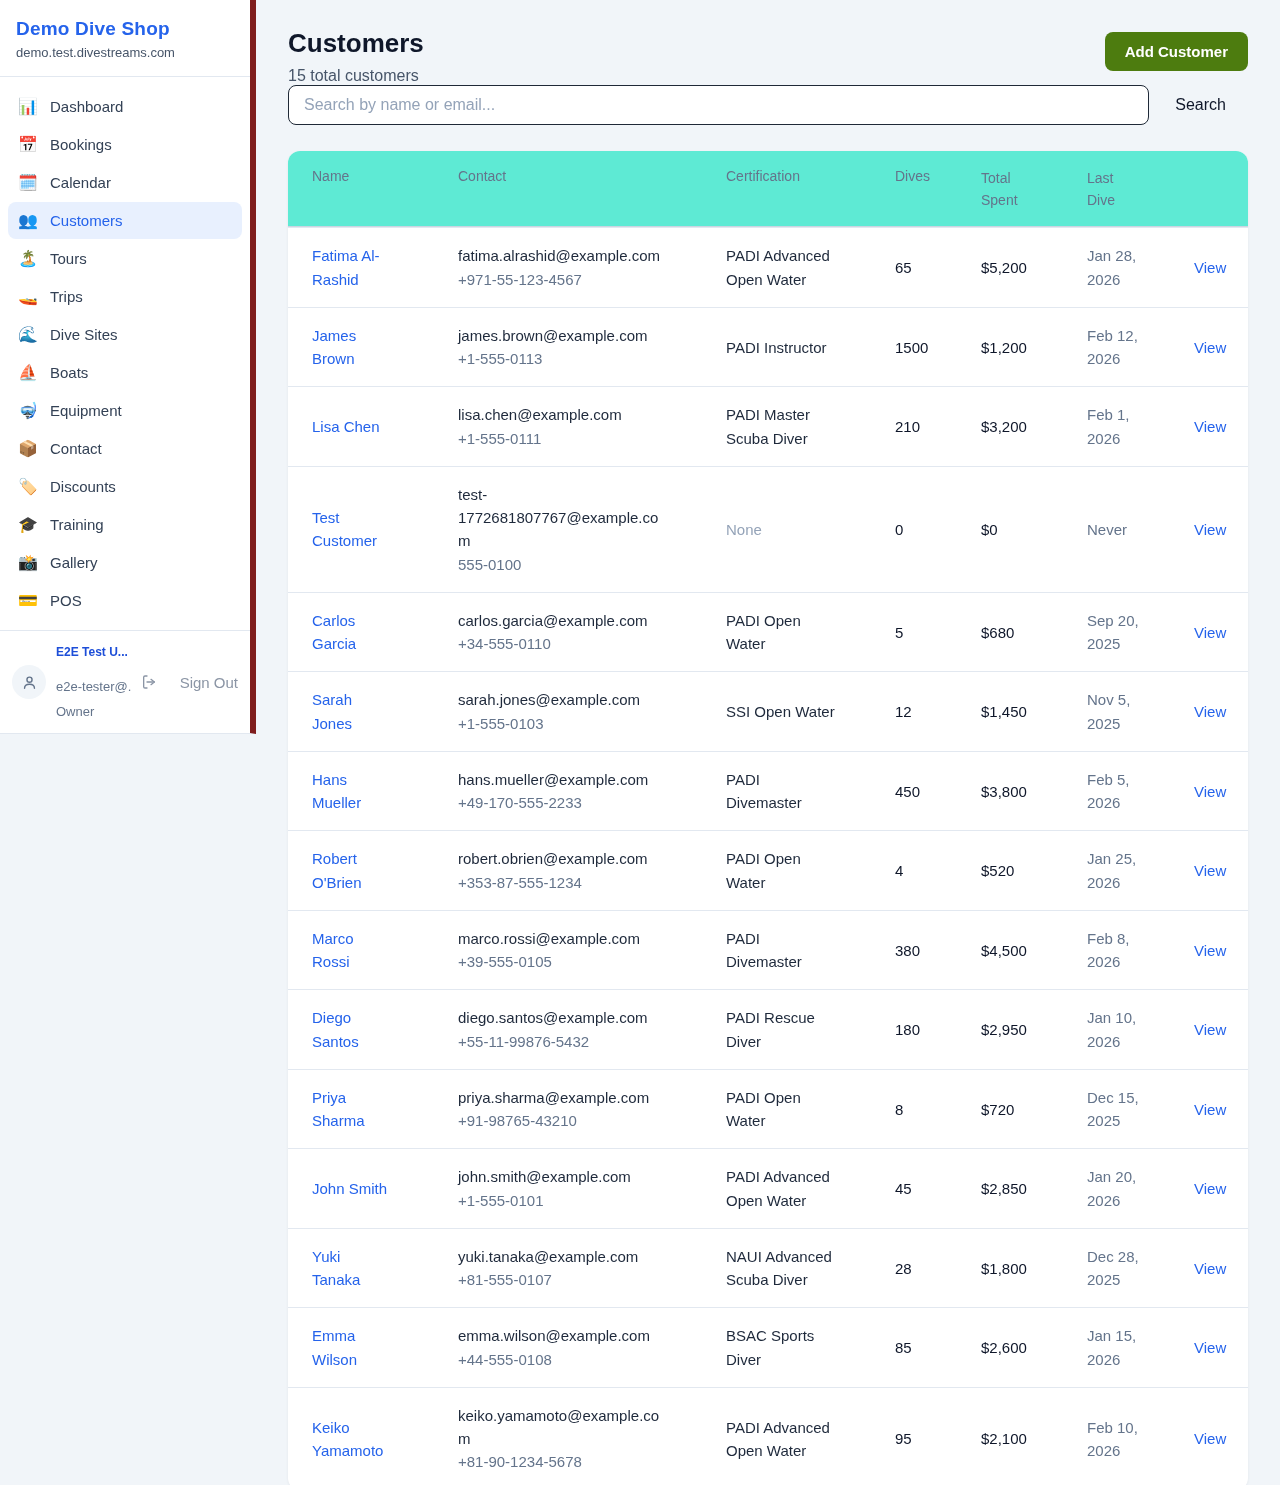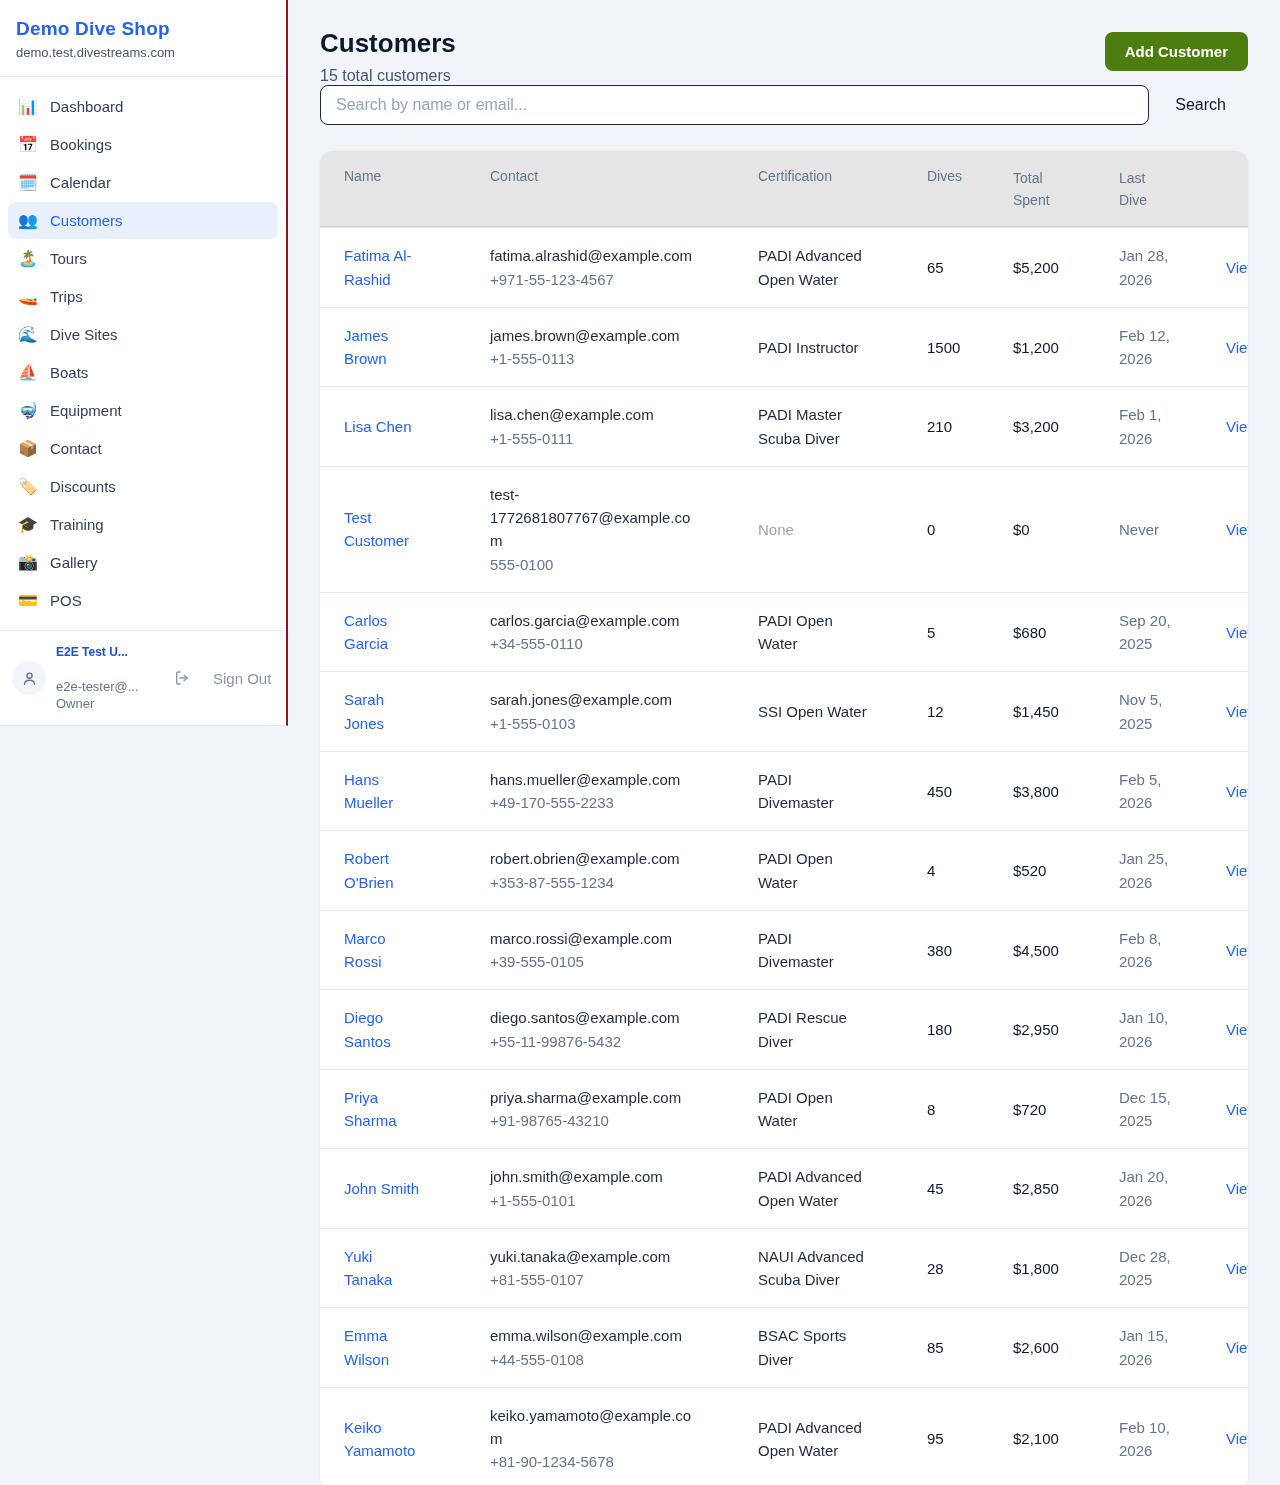--- a/index.html
+++ b/index.html
@@ -6,22 +6,22 @@
   html,body { width:1280px; min-height:1485px; }
   body {
     font-family:"Liberation Sans", sans-serif;
     background:#f1f5f9;
     color:#0f172a;
   }
   .layout { display:flex; align-items:flex-start; }
 
   
   .sidebar {
-    width:288px; flex:none; background:#ffffff;
-    border-right:2px solid #7f1d1d; border-bottom:1px solid #e2e8f0;
+    width:256px; flex:none; background:#ffffff;
+    border-right:6px solid #7f1d1d; border-bottom:1px solid #e2e8f0;
   }
   .sidebar-header { padding:18px 16px 16px; border-bottom:1px solid #e2e8f0; }
   .shop-name { color:#2563eb; font-size:19px; font-weight:700; letter-spacing:.2px; }
   .shop-domain { color:#475569; font-size:13px; margin-top:5px; }
   .nav { padding:10px 8px; }
   .nav-item {
     display:flex; align-items:center; gap:12px;
     padding:10px 10px; margin:1px 0; border-radius:8px;
     color:#334155; font-size:15px; cursor:pointer;
   }
@@ -32,21 +32,21 @@
     border-top:1px solid #e2e8f0; padding:14px 12px;
     display:flex; align-items:center; gap:10px;
   }
   .avatar {
     width:34px; height:34px; border-radius:50%; background:#f1f5f9;
     display:flex; align-items:center; justify-content:center; flex:none;
   }
   .user-info { min-width:0; width:108px; }
   .user-name { font-size:12px; font-weight:700; color:#1d4ed8; white-space:nowrap; overflow:hidden; }
   .user-email { font-size:13px; color:#64748b; margin-top:20px; white-space:nowrap; overflow:hidden; }
-  .user-role { font-size:13px; color:#64748b; margin-top:2px; }
+  .user-role { font-size:13px; color:#64748b; margin-top:10px; }
   .signout {
     display:flex; align-items:center; gap:23px; color:#8b95a5;
     font-size:15px; cursor:pointer; flex:none;
   }
 
   
   .main { flex:1; padding:28px 32px 32px; min-width:0; }
   .page-header { display:flex; justify-content:space-between; align-items:flex-start; }
   .page-title { font-size:26px; font-weight:700; color:#0f172a; }
   .page-subtitle { font-size:16px; color:#475569; margin-top:8px; }
@@ -69,21 +69,21 @@
   
   .table-card {
     margin-top:26px; background:#ffffff; border-radius:12px;
     box-shadow:0 1px 3px rgba(15,23,42,.06); overflow:hidden;
   }
   .tgrid {
     display:grid;
     grid-template-columns:146px 268px 169px 86px 106px 107px minmax(0,1fr);
     padding:0 24px; align-items:center;
   }
-  .thead { background:#e5e5e5; border-bottom:1px solid #cbd5e1;
+  .thead { background:#5eead4; border-bottom:1px solid #cbd5e1;
     padding-top:17px; padding-bottom:15px; }
   .th { font-size:14px; font-weight:500; color:#64748b; padding-right:12px; align-self:start; }
   .th .narrow { display:block; max-width:42px; line-height:1.55; }
   .trow { border-top:1px solid #e2e8f0; padding-top:16px; padding-bottom:16px; }
   .trow:first-of-type { border-top:none; }
   .cell { padding-right:12px; font-size:15px; line-height:1.55; }
   .cell-name { color:#2563eb; font-weight:500; max-width:92px; cursor:pointer; }
   .cell-contact { max-width:216px; }
   .email { color:#1e293b; overflow-wrap:anywhere; }
   .phone { color:#64748b; }

